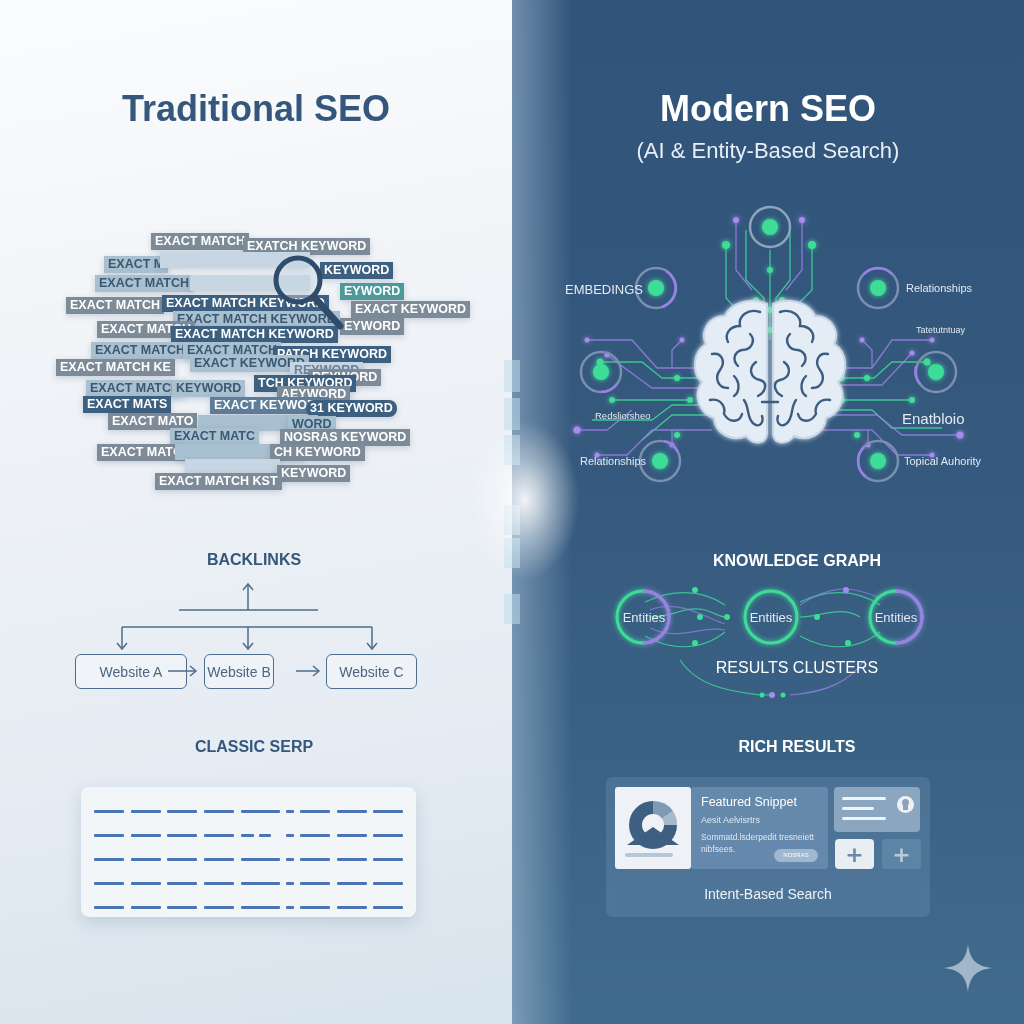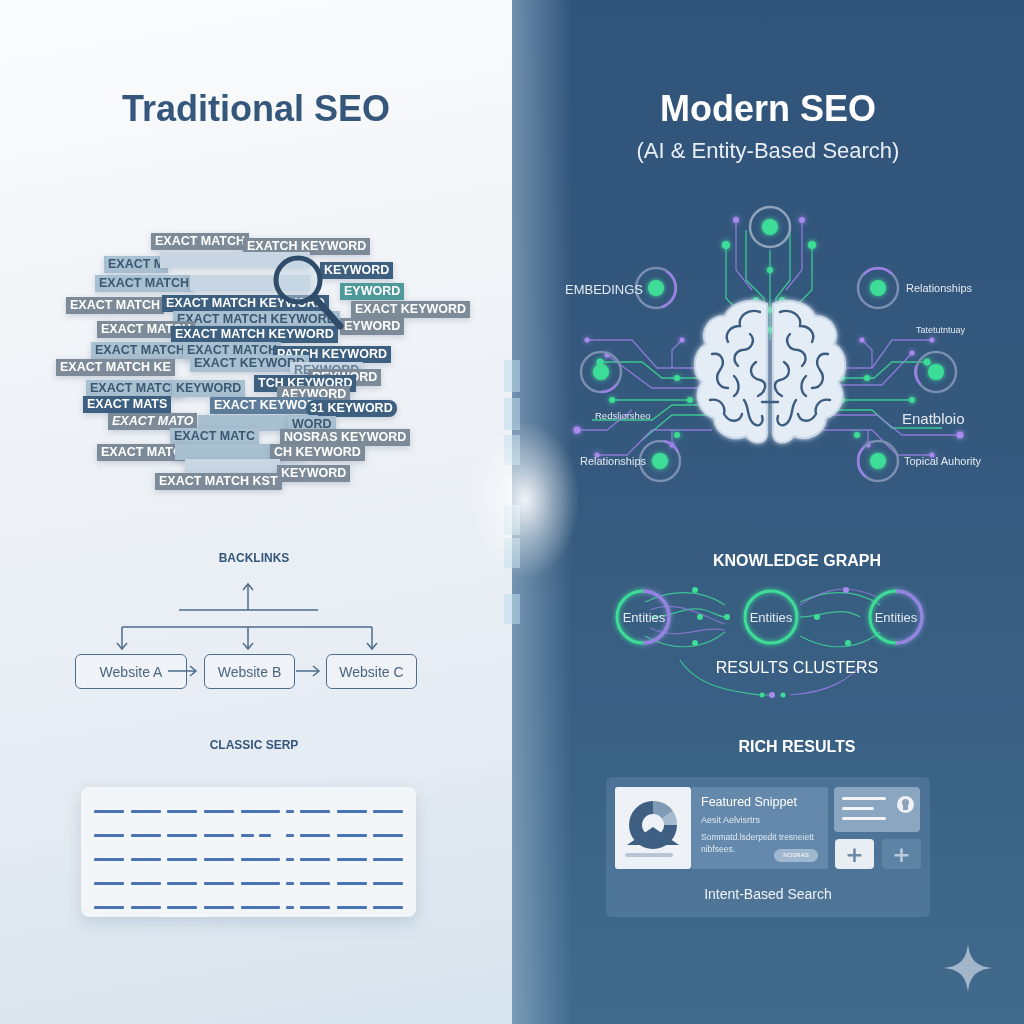--- a/index.html
+++ b/index.html
@@ -51,21 +51,21 @@
   .kw.lb { background: #a9c0d1; color: #3b5872; }
   .kw.db { background: #3d5f80; }
   .kw.tl { background: #4e9a9a; }
   .kw.mb { background: #5d7d9a; }
   .kw.pl { background: #c7d6e2; color: #6b8398; }
 
   .magnifier { position: absolute; left: 268px; top: 250px; width: 80px; height: 85px; }
 
   .section-label-left {
     position: absolute; left: 0; width: 492px; text-align: center;
-    font-family: "Liberation Sans", sans-serif; font-weight: 700; font-size: 12px; color: #35577c; padding-left: 16px;
+    font-family: "Liberation Sans", sans-serif; font-weight: 700; font-size: 16px; color: #35577c; padding-left: 16px;
   }
   .section-label-right {
     position: absolute; left: 512px; width: 570px; text-align: center;
     font-family: "Liberation Sans", sans-serif; font-weight: 700; font-size: 16px; color: #ffffff;
   }
 
   .site-box {
     position: absolute; top: 654px; height: 35px; border: 1.5px solid #4d6d8c; border-radius: 6px;
     background: rgba(255,255,255,0.35); display: flex; align-items: center; justify-content: center;
     font-family: "Liberation Sans", sans-serif; font-size: 14px; color: #4b6681;
@@ -149,21 +149,21 @@
   <span class="kw lb" style="left:150px;top:130px;">EXACT KEYWORD</span>
   <span class="kw pl" style="left:250px;top:137px;">REYWORD</span>
   <span class="kw g" style="left:268px;top:144px;">REYWORD</span>
   <span class="kw lb" style="left:46px;top:155px;">EXACT MATCH</span>
   <span class="kw lb" style="left:132px;top:155px;">KEYWORD</span>
   <span class="kw db" style="left:214px;top:150px;">TCH KEYWORD</span>
   <span class="kw g" style="left:237px;top:161px;">AEYWORD</span>
   <span class="kw db" style="left:43px;top:171px;">EXACT MATS</span>
   <span class="kw mb" style="left:170px;top:172px;">EXACT KEYWORD</span>
   <span class="kw db" style="left:266px;top:175px;border-radius:8px;">31 KEYWORD</span>
-  <span class="kw g" style="left:68px;top:188px;font-style:italic;">EXACT MATO</span>
+  <span class="kw g" style="left:68px;top:188px;">EXACT MATO</span>
   <span class="kw lb" style="left:158px;top:190px;width:120px;height:16px;"></span>
   <span class="kw lb" style="left:248px;top:191px;">WORD</span>
   <span class="kw lb" style="left:130px;top:203px;">EXACT MATC</span>
   <span class="kw g" style="left:240px;top:204px;">NOSRAS KEYWORD</span>
   <span class="kw g" style="left:57px;top:219px;">EXACT MATC</span>
   <span class="kw lb" style="left:135px;top:219px;width:130px;height:16px;"></span>
   <span class="kw g" style="left:230px;top:219px;">CH KEYWORD</span>
   <span class="kw pl" style="left:145px;top:234px;width:95px;height:16px;"></span>
   <span class="kw g" style="left:237px;top:240px;">KEYWORD</span>
   <span class="kw g" style="left:115px;top:248px;">EXACT MATCH KST</span>
@@ -183,21 +183,21 @@
     <line x1="122" y1="47" x2="372" y2="47"></line>
     <line x1="122" y1="47" x2="122" y2="68"></line>
     <polyline points="117,63 122,69 127,63"></polyline>
     <line x1="248" y1="47" x2="248" y2="68"></line>
     <polyline points="243,63 248,69 253,63"></polyline>
     <line x1="372" y1="47" x2="372" y2="68"></line>
     <polyline points="367,63 372,69 377,63"></polyline>
   </g>
 </svg>
 <div class="site-box" style="left:75px;width:112px;">Website A</div>
-<div class="site-box" style="left:204px;width:91px;">Website B</div>
+<div class="site-box" style="left:204px;width:70px;">Website B</div>
 <div class="site-box" style="left:326px;width:91px;">Website C</div>
 <svg style="position:absolute;left:0;top:660px;width:512px;height:25px;" viewBox="0 0 512 25">
   <g stroke="#4d6d8c" stroke-width="1.5" fill="none">
     <line x1="168" y1="11" x2="195" y2="11"></line>
     <polyline points="190,6 196,11 190,16"></polyline>
     <line x1="296" y1="11" x2="318" y2="11"></line>
     <polyline points="313,6 319,11 313,16"></polyline>
   </g>
 </svg>
 

